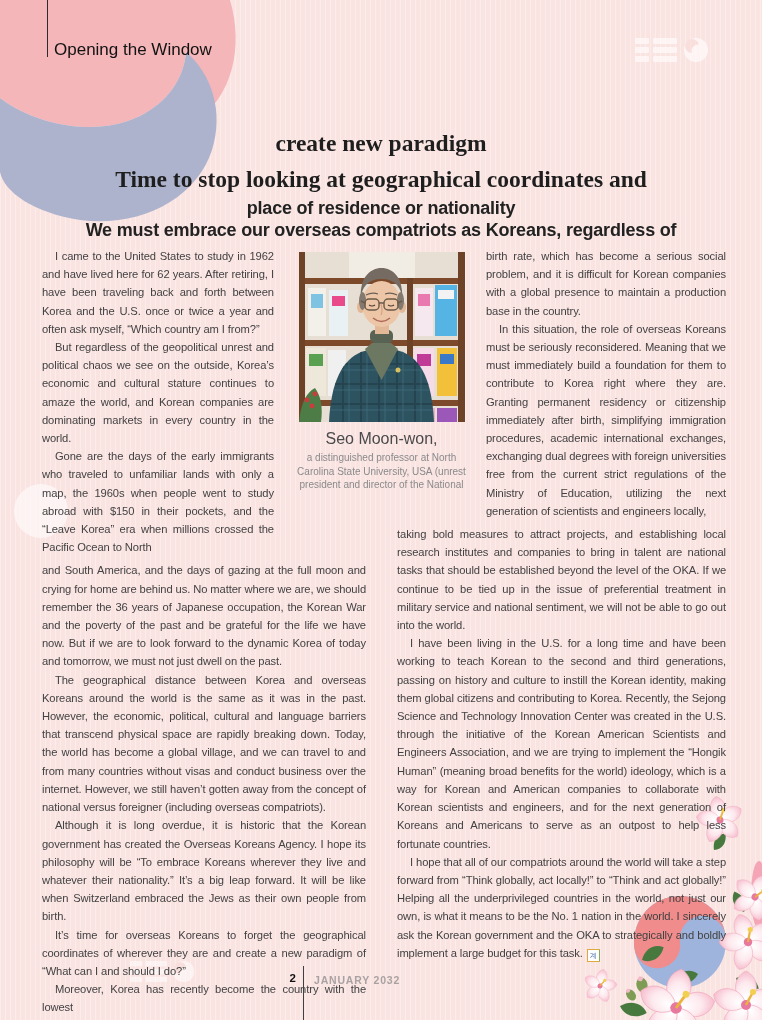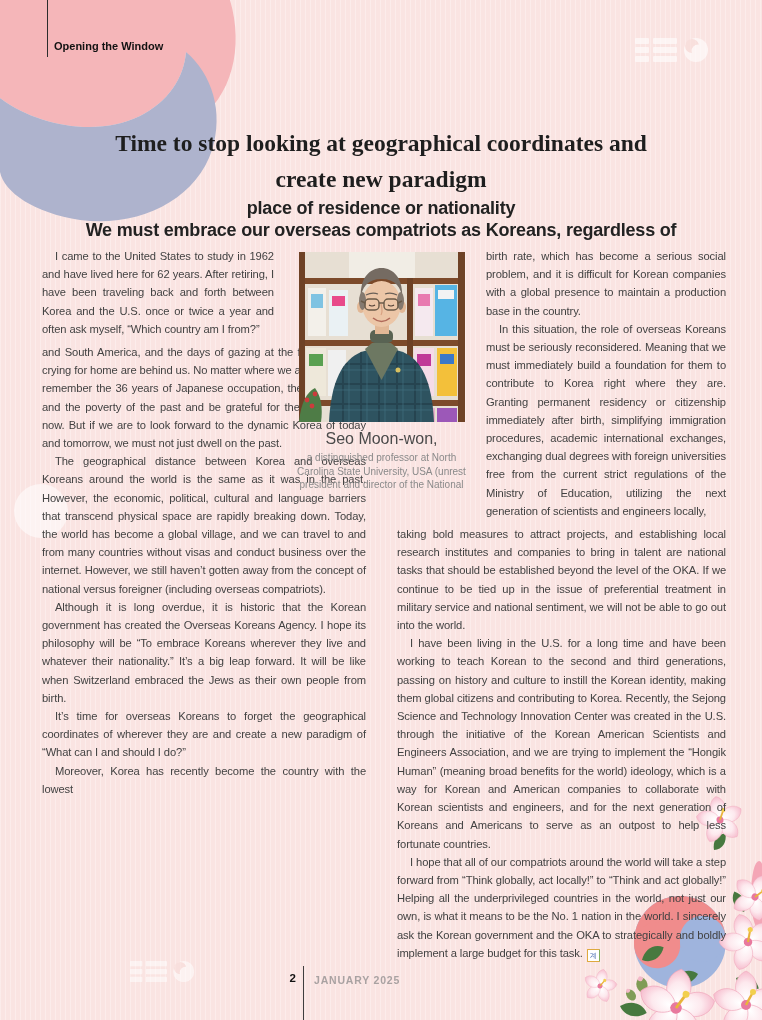--- a/index.html
+++ b/index.html
@@ -14,21 +14,21 @@
   .faint-circle{position:absolute;left:14px;top:484px;width:54px;height:54px;border-radius:50%;
     background:rgba(255,255,255,.55);z-index:0;}
   
   .wm{position:absolute;display:flex;align-items:center;gap:7px;z-index:1;}
   .wm-topright{left:635px;top:38px;opacity:.60;}
   .wm-bottomleft{left:130px;top:961px;opacity:.55;transform:scale(.88);transform-origin:left top;}
   .wm-bars{display:grid;grid-template-columns:14px 24px;gap:3px 4px;}
   .wm-bar{height:6px;background:#fff;border-radius:1px;}
   
   .kicker-line{position:absolute;left:47px;top:0;width:1px;height:57px;background:#2c2c2c;z-index:2;}
-  .kicker{position:absolute;left:54px;top:40px;font-size:11px;font-weight:bold;color:#121212;z-index:2;}
+  .kicker{position:absolute;left:54px;top:40px;font-size:17px;font-weight:normal;color:#121212;z-index:2;}
   .title{position:absolute;left:0;right:0;top:109px;text-align:center;z-index:2;
     font-family:"Liberation Serif",serif;font-weight:bold;font-size:23.5px;line-height:36px;color:#1e1e1e;}
   .title span{display:block;}
   .subtitle{position:absolute;left:0;right:0;top:182px;text-align:center;z-index:2;
     font-size:18px;line-height:22.5px;font-weight:bold;letter-spacing:-0.2px;color:#222;}
   .subtitle span{display:block;}
   
   .colwrap{position:absolute;top:247px;z-index:2;font-size:11.2px;line-height:18.2px;
     text-align:justify;letter-spacing:-0.1px;color:#424242;}
   .col-left{left:42px;width:324px;}
@@ -94,31 +94,33 @@
       <circle cx="12" cy="12" r="12" fill="#ffffff"></circle>
       <circle cx="8" cy="8" r="7" fill="#f8dcd9"></circle>
       <circle cx="14" cy="13" r="6.5" fill="#ffffff"></circle>
     </svg>
   </div>
 
   <div class="kicker-line"></div>
   <div class="kicker">Opening the Window</div>
 
   <h1 class="title">
+      <span>create new paradigm</span>
       <span>Time to stop looking at geographical coordinates and</span>
-      <span>create new paradigm</span>
     </h1>
   <h2 class="subtitle">
       <span>place of residence or nationality</span>
       <span>We must embrace our overseas compatriots as Koreans, regardless of</span>
     </h2>
 
   <div class="colwrap col-left">
     <div class="block w-narrow-left">
         <p>I came to the United States to study in 1962 and have lived here for 62 years. After retiring, I have been traveling back and forth between Korea and the U.S. once or twice a year and often ask myself, “Which country am I from?”</p>
+        <p>But regardless of the geopolitical unrest and political chaos we see on the outside, Korea’s economic and cultural stature continues to amaze the world, and Korean companies are dominating markets in every country in the world.</p>
+        <p>Gone are the days of the early immigrants who traveled to unfamiliar lands with only a map, the 1960s when people went to study abroad with $150 in their pockets, and the “Leave Korea” era when millions crossed the Pacific Ocean to North</p>
       </div>
     <div class="block continuation">
         <p>and South America, and the days of gazing at the full moon and crying for home are behind us. No matter where we are, we should remember the 36 years of Japanese occupation, the Korean War and the poverty of the past and be grateful for the life we have now. But if we are to look forward to the dynamic Korea of today and tomorrow, we must not just dwell on the past.</p>
         <p>The geographical distance between Korea and overseas Koreans around the world is the same as it was in the past. However, the economic, political, cultural and language barriers that transcend physical space are rapidly breaking down. Today, the world has become a global village, and we can travel to and from many countries without visas and conduct business over the internet. However, we still haven’t gotten away from the concept of national versus foreigner (including overseas compatriots).</p>
         <p>Although it is long overdue, it is historic that the Korean government has created the Overseas Koreans Agency. I hope its philosophy will be “To embrace Koreans wherever they live and whatever their nationality.” It’s a big leap forward. It will be like when Switzerland embraced the Jews as their own people from birth.</p>
         <p>It’s time for overseas Koreans to forget the geographical coordinates of wherever they are and create a new paradigm of “What can I and should I do?”</p>
         <p>Moreover, Korea has recently become the country with the lowest</p>
       </div>
   </div>
 
@@ -271,15 +273,15 @@
       <use href="#flower" transform="translate(190,28) scale(.7) rotate(-10)"></use>
       <use href="#flower" transform="translate(225,105) scale(.7) rotate(25)"></use>
       <use href="#flower" transform="translate(218,150) scale(.85) rotate(-18)"></use>
       <use href="#flower" transform="translate(216,213) scale(1)"></use>
       <use href="#flower" transform="translate(146,216) scale(1.15) rotate(8)"></use>
     </g>
   </svg>
 
   <div class="footer-num">2</div>
   <div class="footer-line"></div>
-  <div class="footer-issue">JANUARY 2025</div>
+  <div class="footer-issue">JANUARY 2032</div>
 
 </div>
 
 </body></html>

